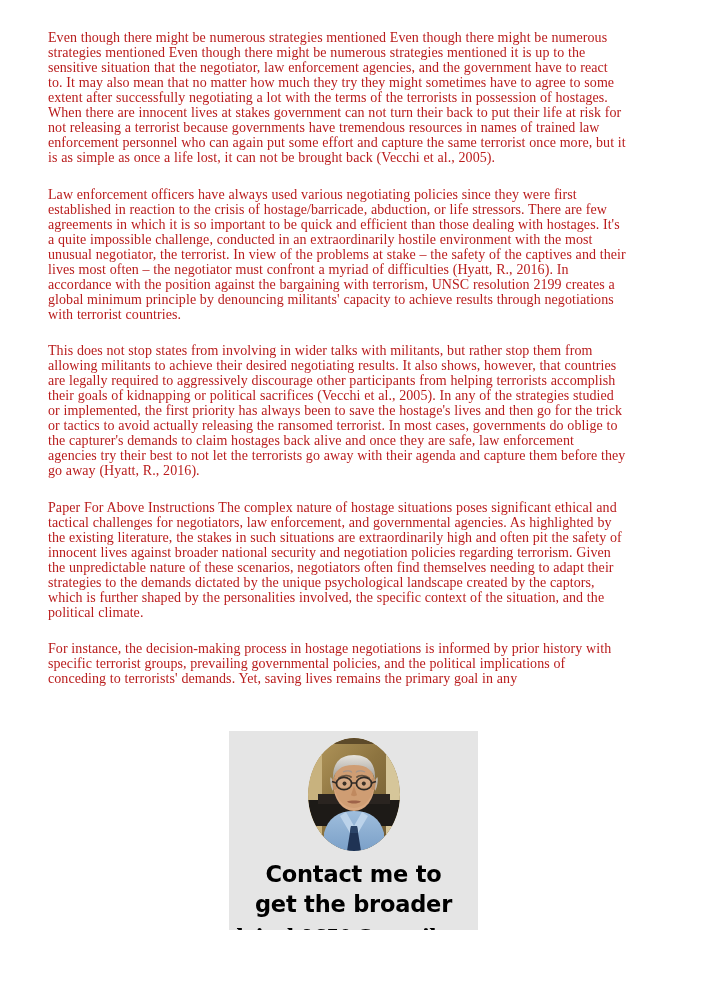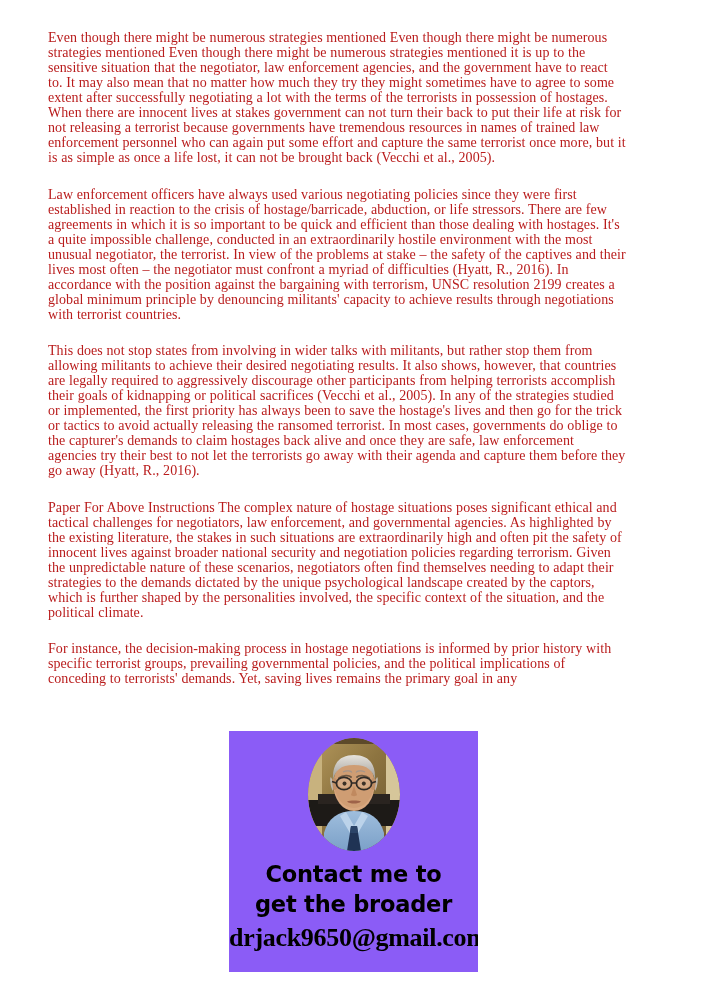--- a/index.html
+++ b/index.html
@@ -35,22 +35,22 @@
     word-spacing: 0.01em;
   }
   .para:last-child { margin-bottom: 0; }
 
   
   #watermark {
     position: absolute;
     left: 229px;
     top: 731px;
     width: 249px;
-    height: 241px;
-    background: #8b5cf6;
+    height: 199px;
+    background: #e5e5e5;
     display: flex;
     flex-direction: column;
     align-items: center;
     overflow: hidden;
     z-index: 20;
   }
   #portrait {
     width: 92px;
     height: 113px;
     margin-top: 7px;

